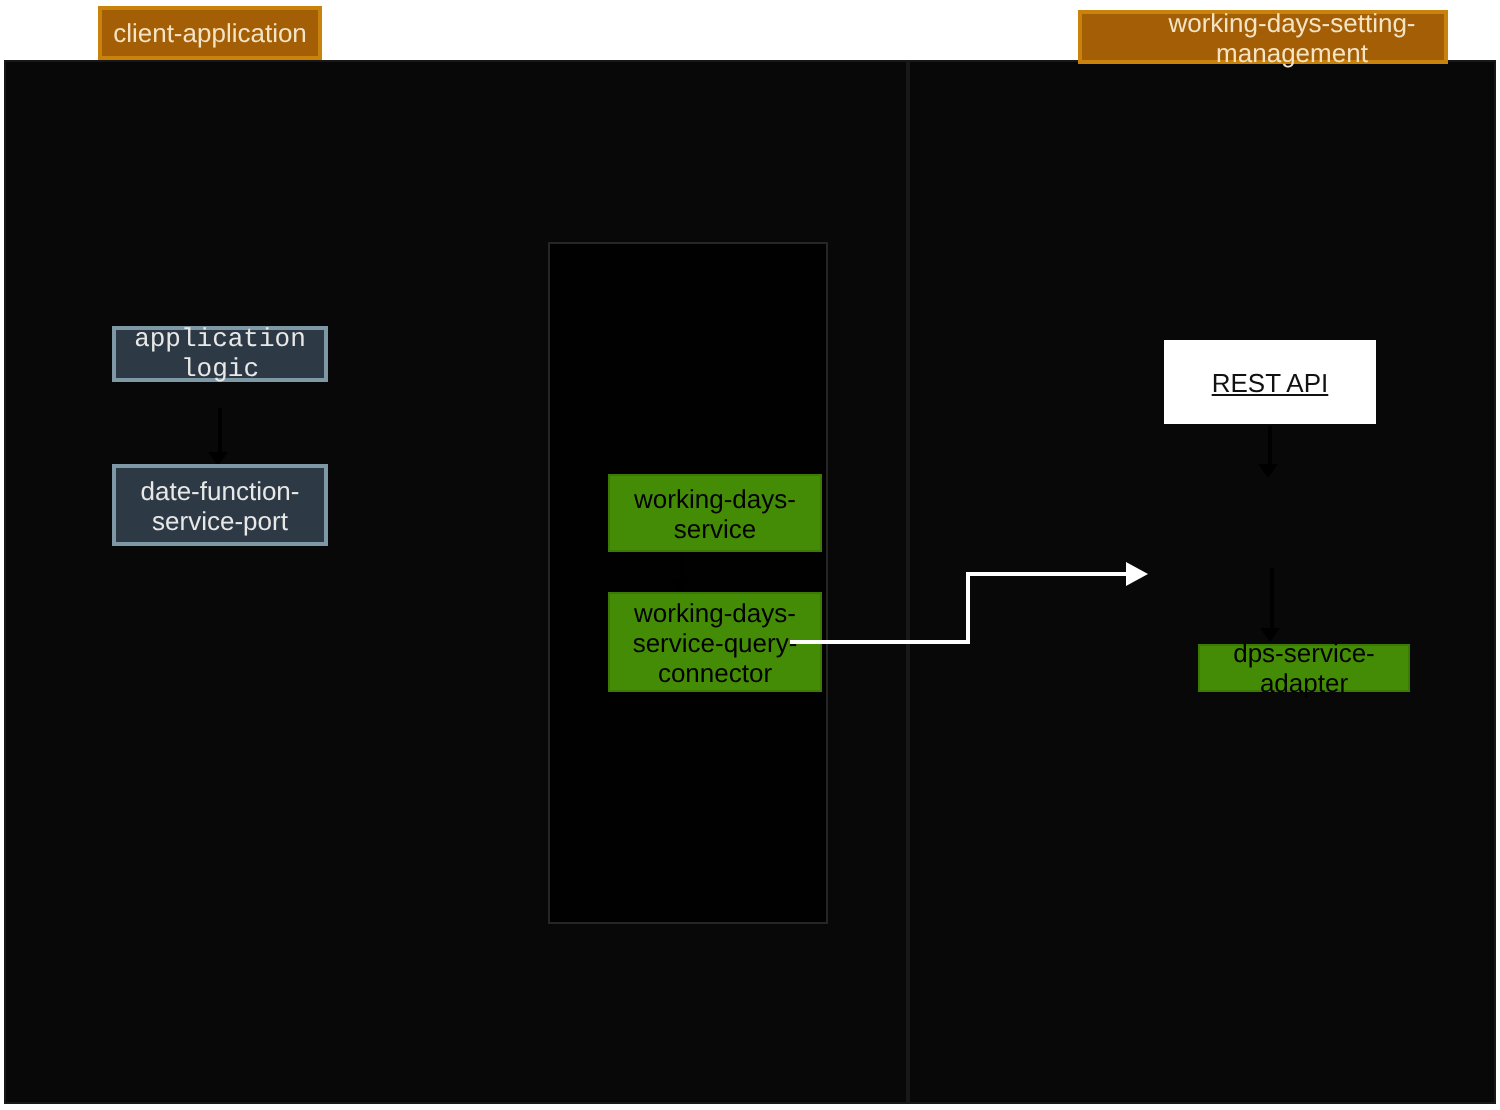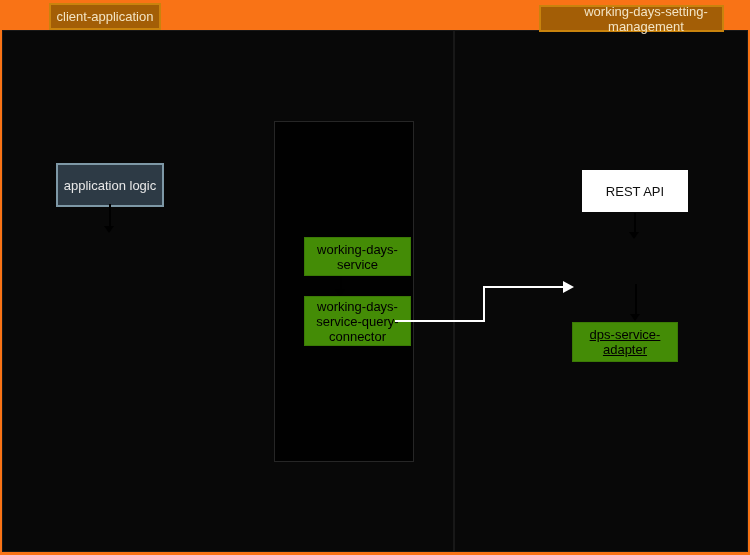--- a/index.html
+++ b/index.html
@@ -1,17 +1,17 @@
 <!DOCTYPE html>
 <html><head>
 <meta charset="utf-8">
 <style>
   html,body{margin:0;padding:0;background:#000;}
   #canvas{
-    position:relative;width:750px;height:555px;background:#f97316;overflow:hidden;
+    position:relative;width:750px;height:555px;background:#ffffff;overflow:hidden;
     font-family:"Liberation Sans","DejaVu Sans",sans-serif;
   }
   .boundary{
     position:absolute;background:#080808;border:1px solid #181818;box-sizing:border-box;
   }
   .container-box{
     position:absolute;background:#010101;border:1px solid #262626;box-sizing:border-box;
   }
   .node{
     position:absolute;display:flex;align-items:center;justify-content:center;
@@ -36,46 +36,48 @@
 <div id="canvas">
 
   <div class="boundary" style="left:2px;top:30px;width:452px;height:522px;"></div>
   <div class="boundary" style="left:454px;top:30px;width:294px;height:522px;"></div>
 
   <div class="node orange" style="left:49px;top:3px;width:112px;height:27px;">client-application</div>
   <div class="node orange" style="left:539px;top:5px;width:185px;height:27px;padding-left:29px;">working-days-setting-management</div>
 
   <div class="container-box" style="left:274px;top:121px;width:140px;height:341px;"></div>
 
-  <div class="node slate" style="left:56px;top:163px;width:108px;height:44px;">application logic</div>
+  <div class="node slate" style="left:56px;top:163px;width:108px;height:28px;font-family:Liberation Mono, monospace;">application logic</div>
 
   <div class="vline" style="left:109px;top:204px;height:22px;"></div>
   <div class="vhead" style="left:104px;top:226px;"></div>
 
+  <div class="node slate" style="left:56px;top:232px;width:108px;height:41px;">date-function-
+service-port</div>
 
   <div class="node green" style="left:288px;top:237px;width:107px;height:39px;">working-days-
 service</div>
 
   <div class="vline" style="left:340px;top:277px;height:12px;"></div>
   <div class="vhead" style="left:335px;top:289px;"></div>
 
   <div class="node green" style="left:288px;top:296px;width:107px;height:50px;">working-days-
 service-query-
 connector</div>
 
   <svg class="connector-svg" style="left:394px;top:280px;" width="190" height="50">
     <polyline points="1,41 90,41 90,7 169,7" fill="none" stroke-width="2" stroke="#ffffff"></polyline>
     <polygon points="169,1 180,7 169,13" fill="#ffffff"></polygon>
   </svg>
 
-  <div class="node white" style="left:582px;top:170px;width:106px;height:42px;">REST API</div>
+  <div class="node white" style="left:582px;top:170px;width:106px;height:42px;text-decoration:underline;">REST API</div>
 
   <div class="vline" style="left:634px;top:213px;height:19px;"></div>
   <div class="vhead" style="left:629px;top:232px;"></div>
 
 
   <div class="vline" style="left:635px;top:284px;height:30px;"></div>
   <div class="vhead" style="left:630px;top:314px;"></div>
 
-  <div class="node green" style="left:556px;top:322px;width:106px;height:40px;text-decoration:underline;">dps-service-
+  <div class="node green" style="left:583px;top:322px;width:106px;height:24px;">dps-service-
 adapter</div>
 
 </div>
 
 </body></html>

